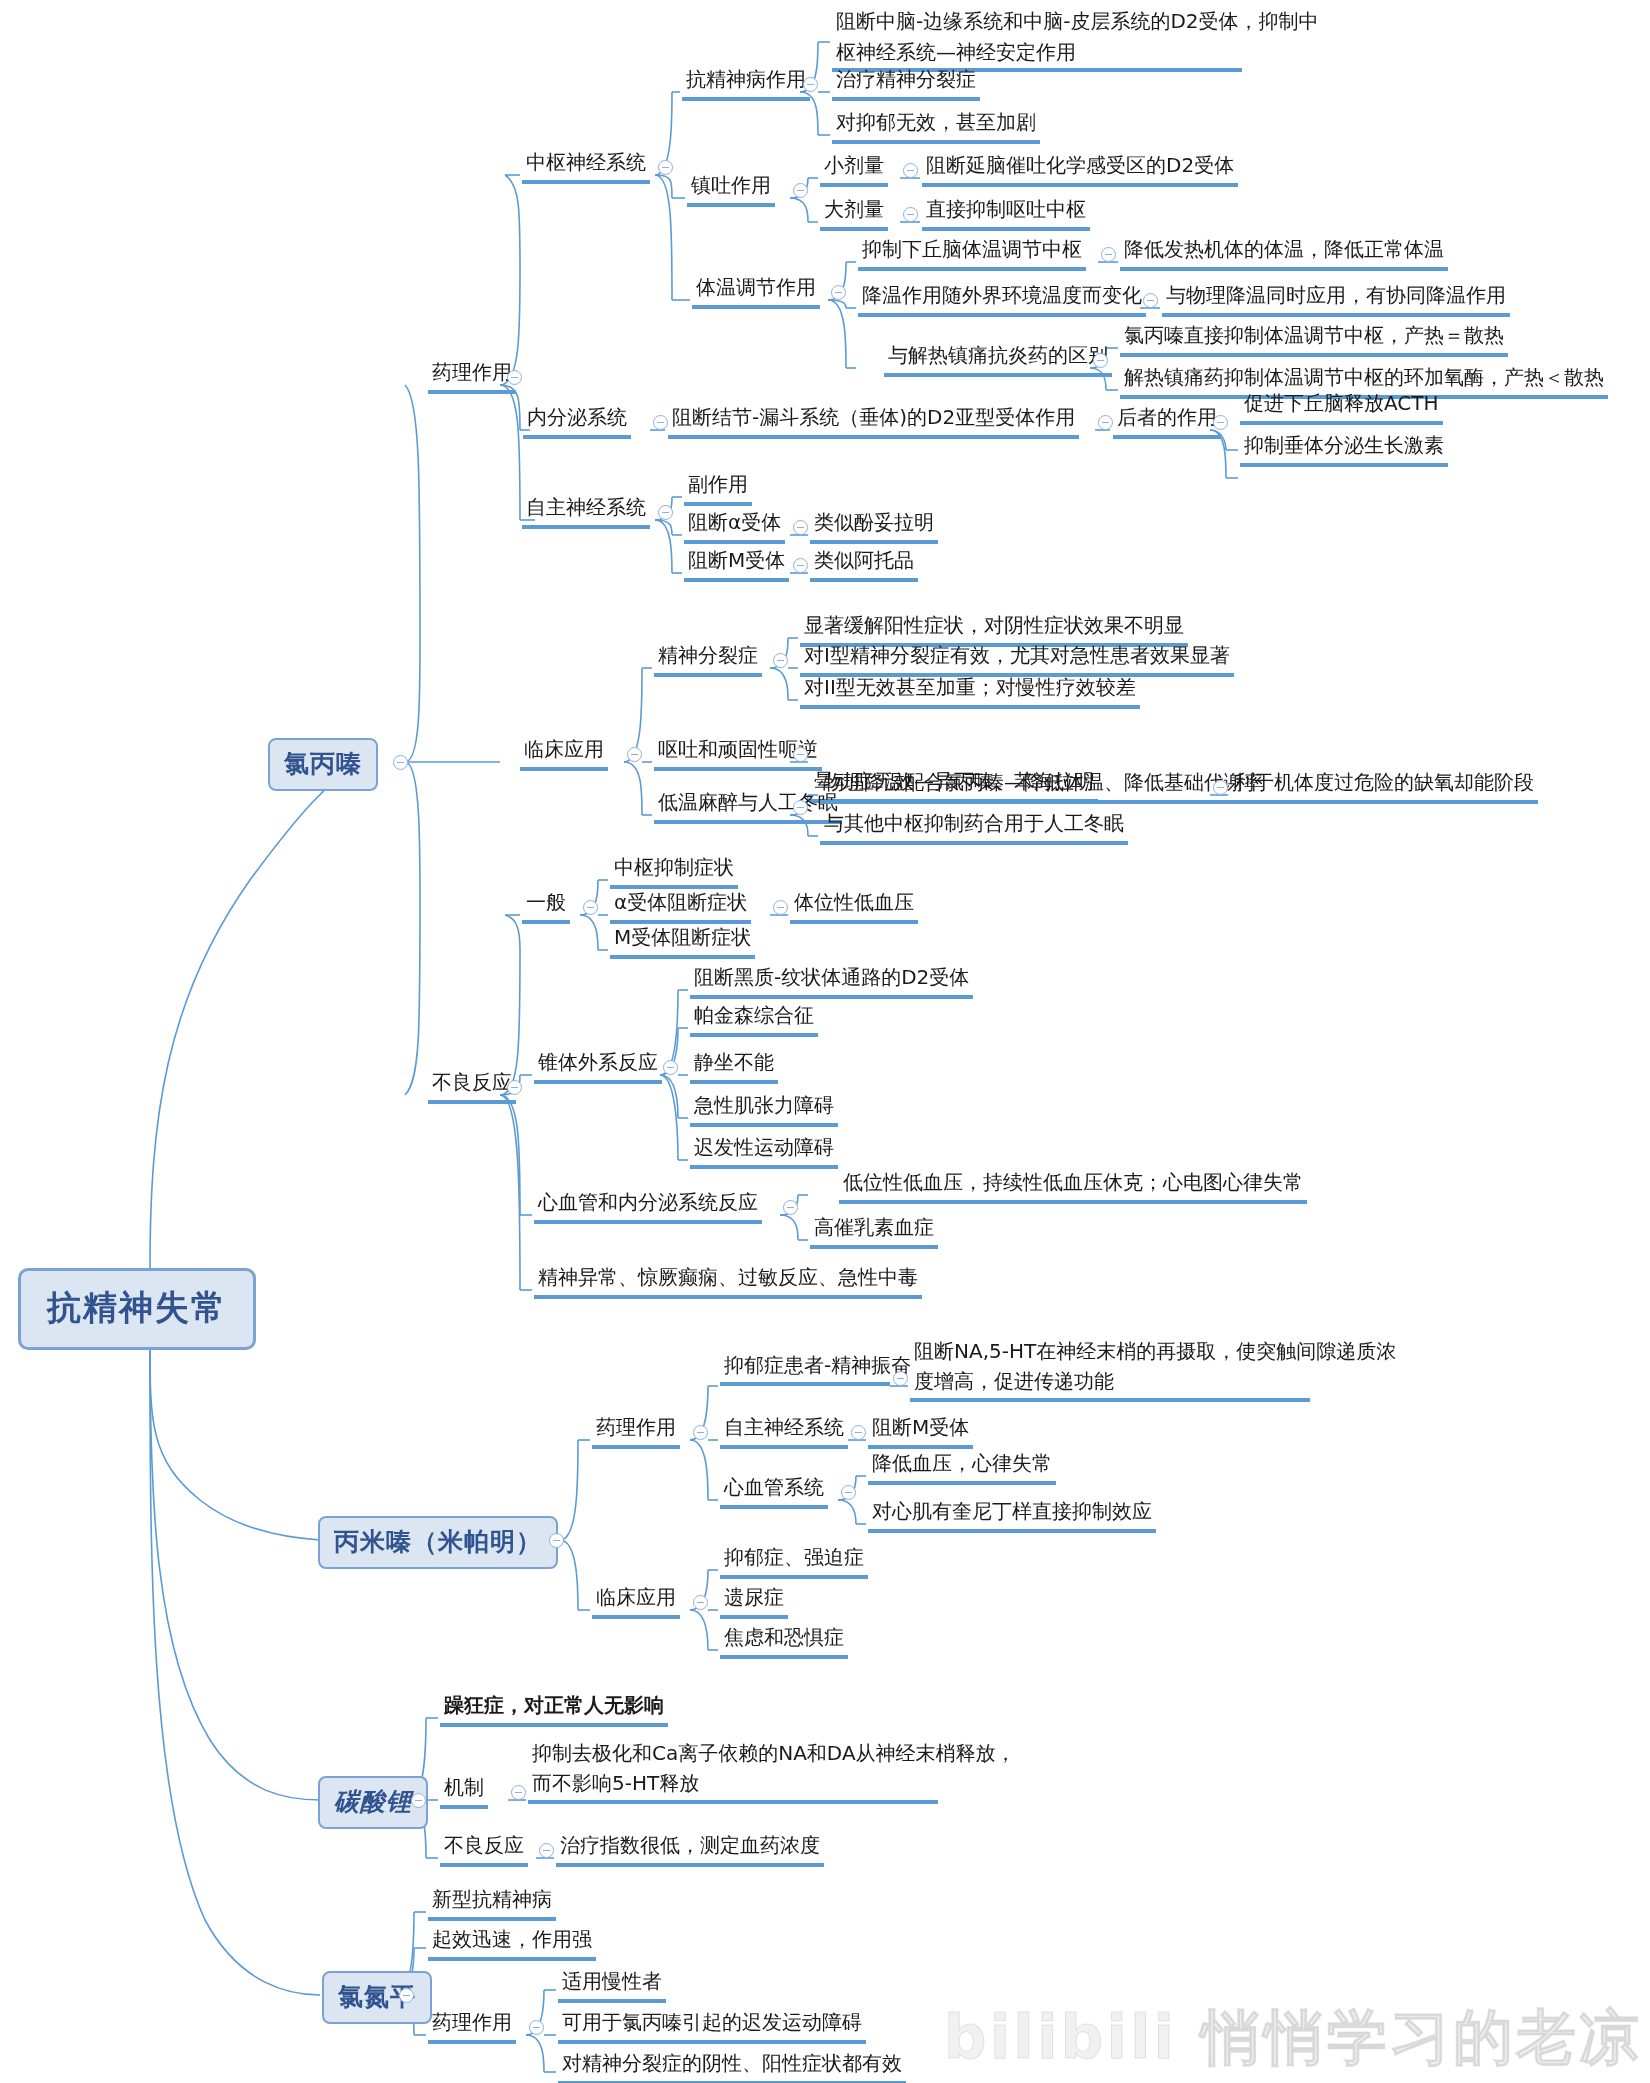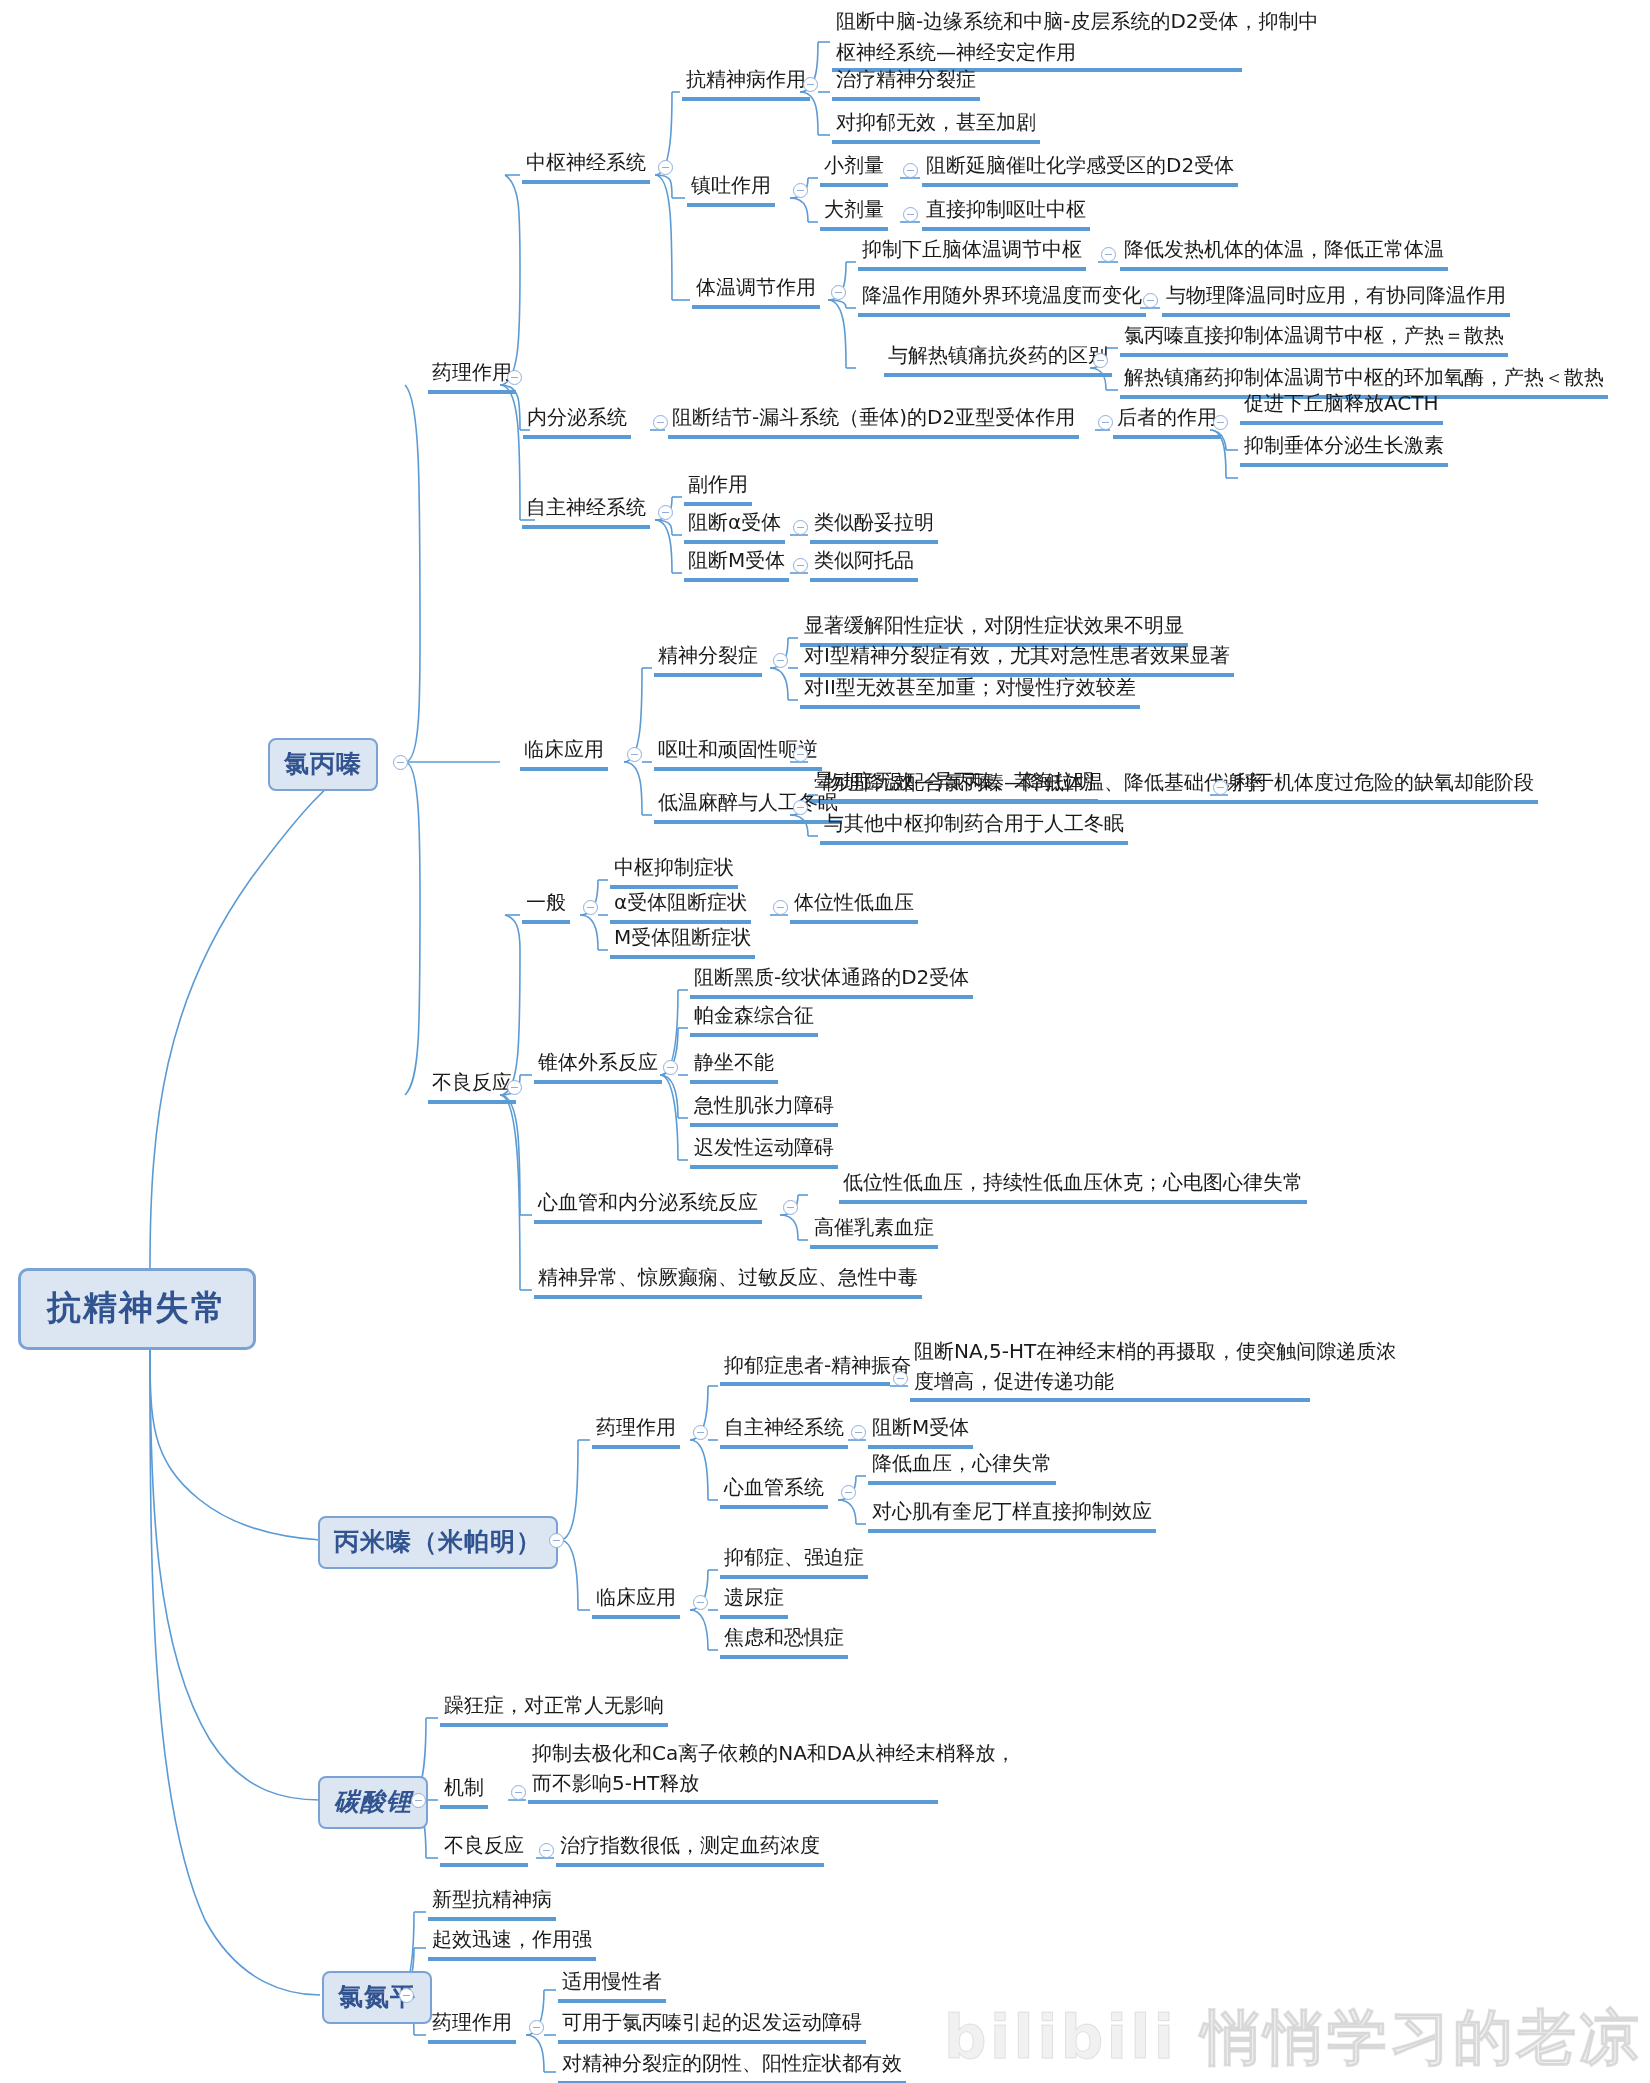--- a/index.html
+++ b/index.html
@@ -395,21 +395,21 @@
 
   <div class="node txt-node" style="left:592px; top:1582px;">临床应用</div>
   <span class="toggle" style="left:693px; top:1595px;"></span>
   <div class="node txt-node" style="left:720px; top:1542px;">抑郁症、强迫症</div>
   <div class="node txt-node" style="left:720px; top:1582px;">遗尿症</div>
   <div class="node txt-node" style="left:720px; top:1622px;">焦虑和恐惧症</div>
 
   <div class="node drug-node" style="left:318px; top:1776px;font-style:italic;">碳酸锂</div>
   <span class="toggle" style="left:411px; top:1793px;"></span>
 
-  <div class="node txt-node" style="left:440px; top:1690px;">躁狂症，对正常人无影响</div>
+  <div class="node txt-node" style="left:440px; top:1690px;font-weight:bold;">躁狂症，对正常人无影响</div>
 
   <div class="node txt-node" style="left:440px; top:1772px;">机制</div>
   <span class="toggle" style="left:511px; top:1785px;"></span>
   <div class="node txt-node nb" style="left:528px; top:1738px;">
     <div>抑制去极化和Ca离子依赖的NA和DA从神经末梢释放，</div>
     <div>而不影响5-HT释放</div>
   </div>
   <div style="position:absolute;left:528px;top:1800px;width:410px;height:4px;background:#5b9bd5;"></div>
 
   <div class="node txt-node" style="left:440px; top:1830px;">不良反应</div>

